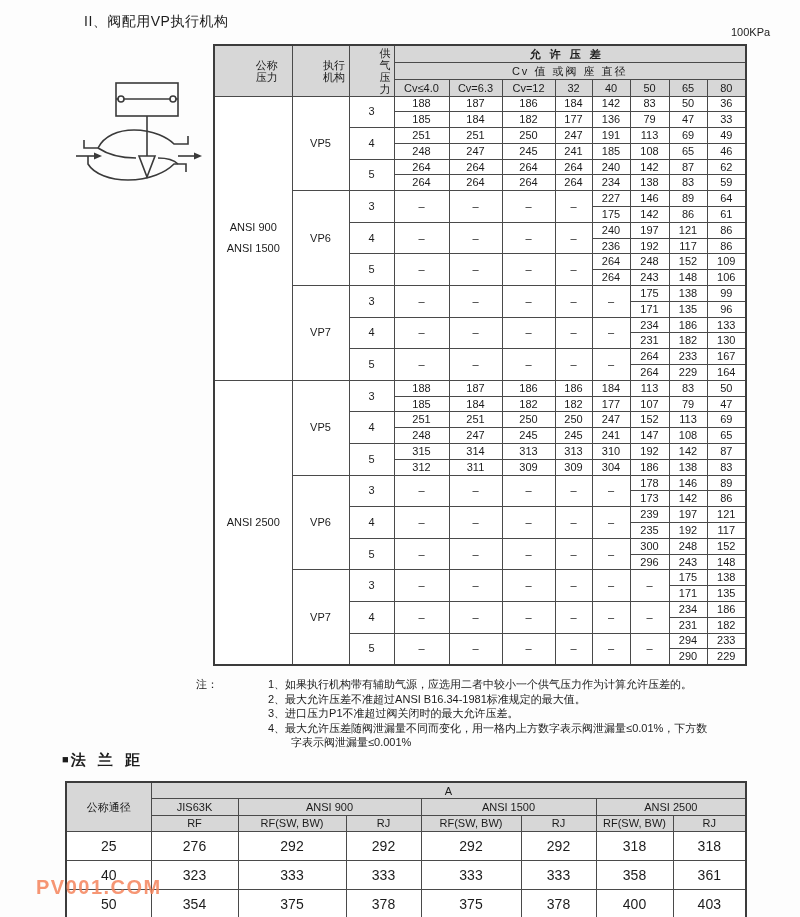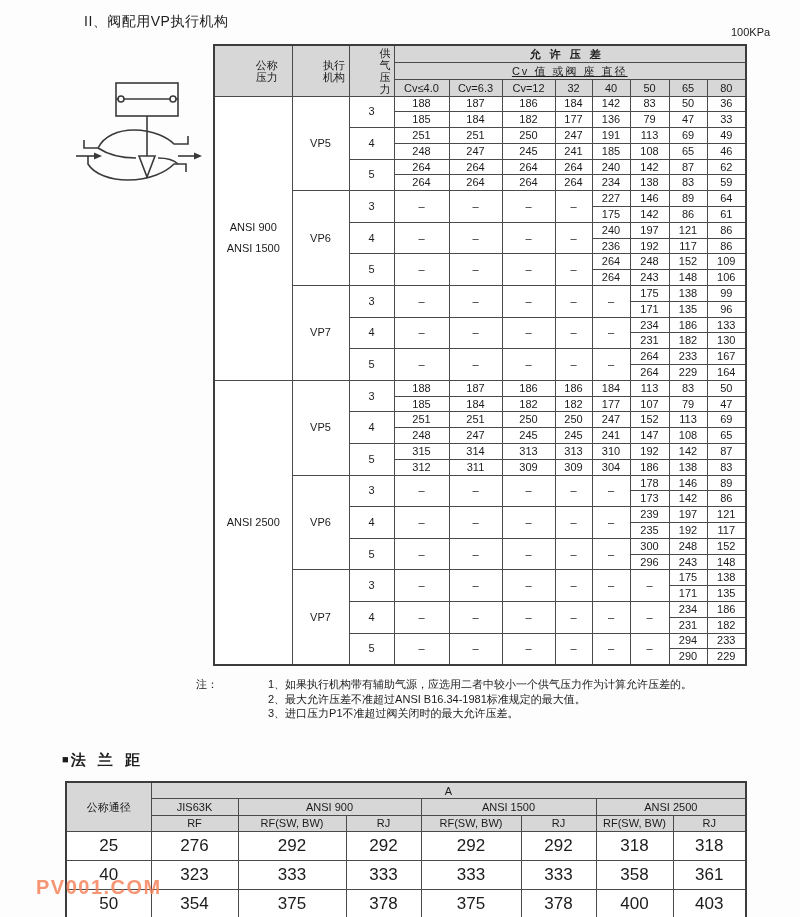--- a/index.html
+++ b/index.html
@@ -12,35 +12,35 @@
   .valve-art { position:absolute; left:74px; top:80px; }
 
   table { border-collapse:collapse; table-layout:fixed; }
   th, td { border:1px solid #4a4a4a; text-align:center; vertical-align:middle; overflow:hidden; }
   th { background:#d7d7d7; font-weight:normal; }
 
   .main-table { position:absolute; left:213px; top:44px; width:532px; border:2px solid #3c3c3c; }
   .main-table thead th { font-size:11px; height:17px; line-height:12px; }
   .main-table thead .hdr-2line { white-space:pre-line; font-size:11px;padding-left:27px; }
   .main-table thead .hdr-span1 { letter-spacing:9px; font-weight:bold; }
-  .main-table thead .hdr-span2 { letter-spacing:2px;text-decoration:underline; }
+  .main-table thead .hdr-span2 { letter-spacing:2px; }
   .main-table tbody td { font-size:11px; height:15.8px; line-height:13px; background:#fff; }
   .main-table .cell-pressure { white-space:pre-line; line-height:21px; font-size:11px; }
   .main-table .dash-cell { color:#222; }
 
   .notes { position:absolute; left:196px; top:677px; width:585px; font-size:11px; line-height:14.6px; display:flex; }
   .notes .notes-label { flex:0 0 24px; }
   .notes .note-item { padding-left:23px; text-indent:-23px; white-space:pre-line;margin-left:48px; }
 
   .flange-heading { position:absolute; left:62px; top:751px; font-size:15px; font-weight:bold; letter-spacing:4px; }
   .flange-heading .bullet { font-size:11px; vertical-align:2px; margin-right:2px; letter-spacing:0; }
 
   .flange-table { position:absolute; left:65px; top:781px; width:680px; border:2px solid #3c3c3c; }
   .flange-table thead th { font-size:11px; height:16.5px; line-height:12px; }
-  .flange-table tbody td { font-size:17px; height:29px; background:#fff; }
+  .flange-table tbody td { font-size:14px; height:29px; background:#fff; }
 
   .watermark { position:absolute; left:36px; top:876px; font-size:20px; font-weight:bold; letter-spacing:1.5px; color:#f5845c; opacity:0.85; z-index:5; }
 </style>
 </head>
 <body>
 
 <div class="page">
 
   <div class="doc-title">II、阀配用VP执行机构</div>
   <div class="unit-label">100KPa</div>
@@ -434,20 +434,22 @@
         </tr>
       </tbody>
   </table>
 
   <div class="notes">
     <div class="notes-label">注：</div>
     <div class="notes-body">
         <div class="note-item">1、如果执行机构带有辅助气源，应选用二者中较小一个供气压力作为计算允许压差的。</div>
         <div class="note-item">2、最大允许压差不准超过ANSI B16.34-1981标准规定的最大值。</div>
         <div class="note-item">3、进口压力P1不准超过阀关闭时的最大允许压差。</div>
+        <div class="note-item">4、最大允许压差随阀泄漏量不同而变化，用一格内上方数字表示阀泄漏量≤0.01%，下方数
+字表示阀泄漏量≤0.001%</div>
       </div>
   </div>
 
   <div class="flange-heading">
     <span class="bullet">■</span><span>法 兰 距</span>
   </div>
 
   <table class="flange-table">
     <colgroup>
       <col style="width:85px">

